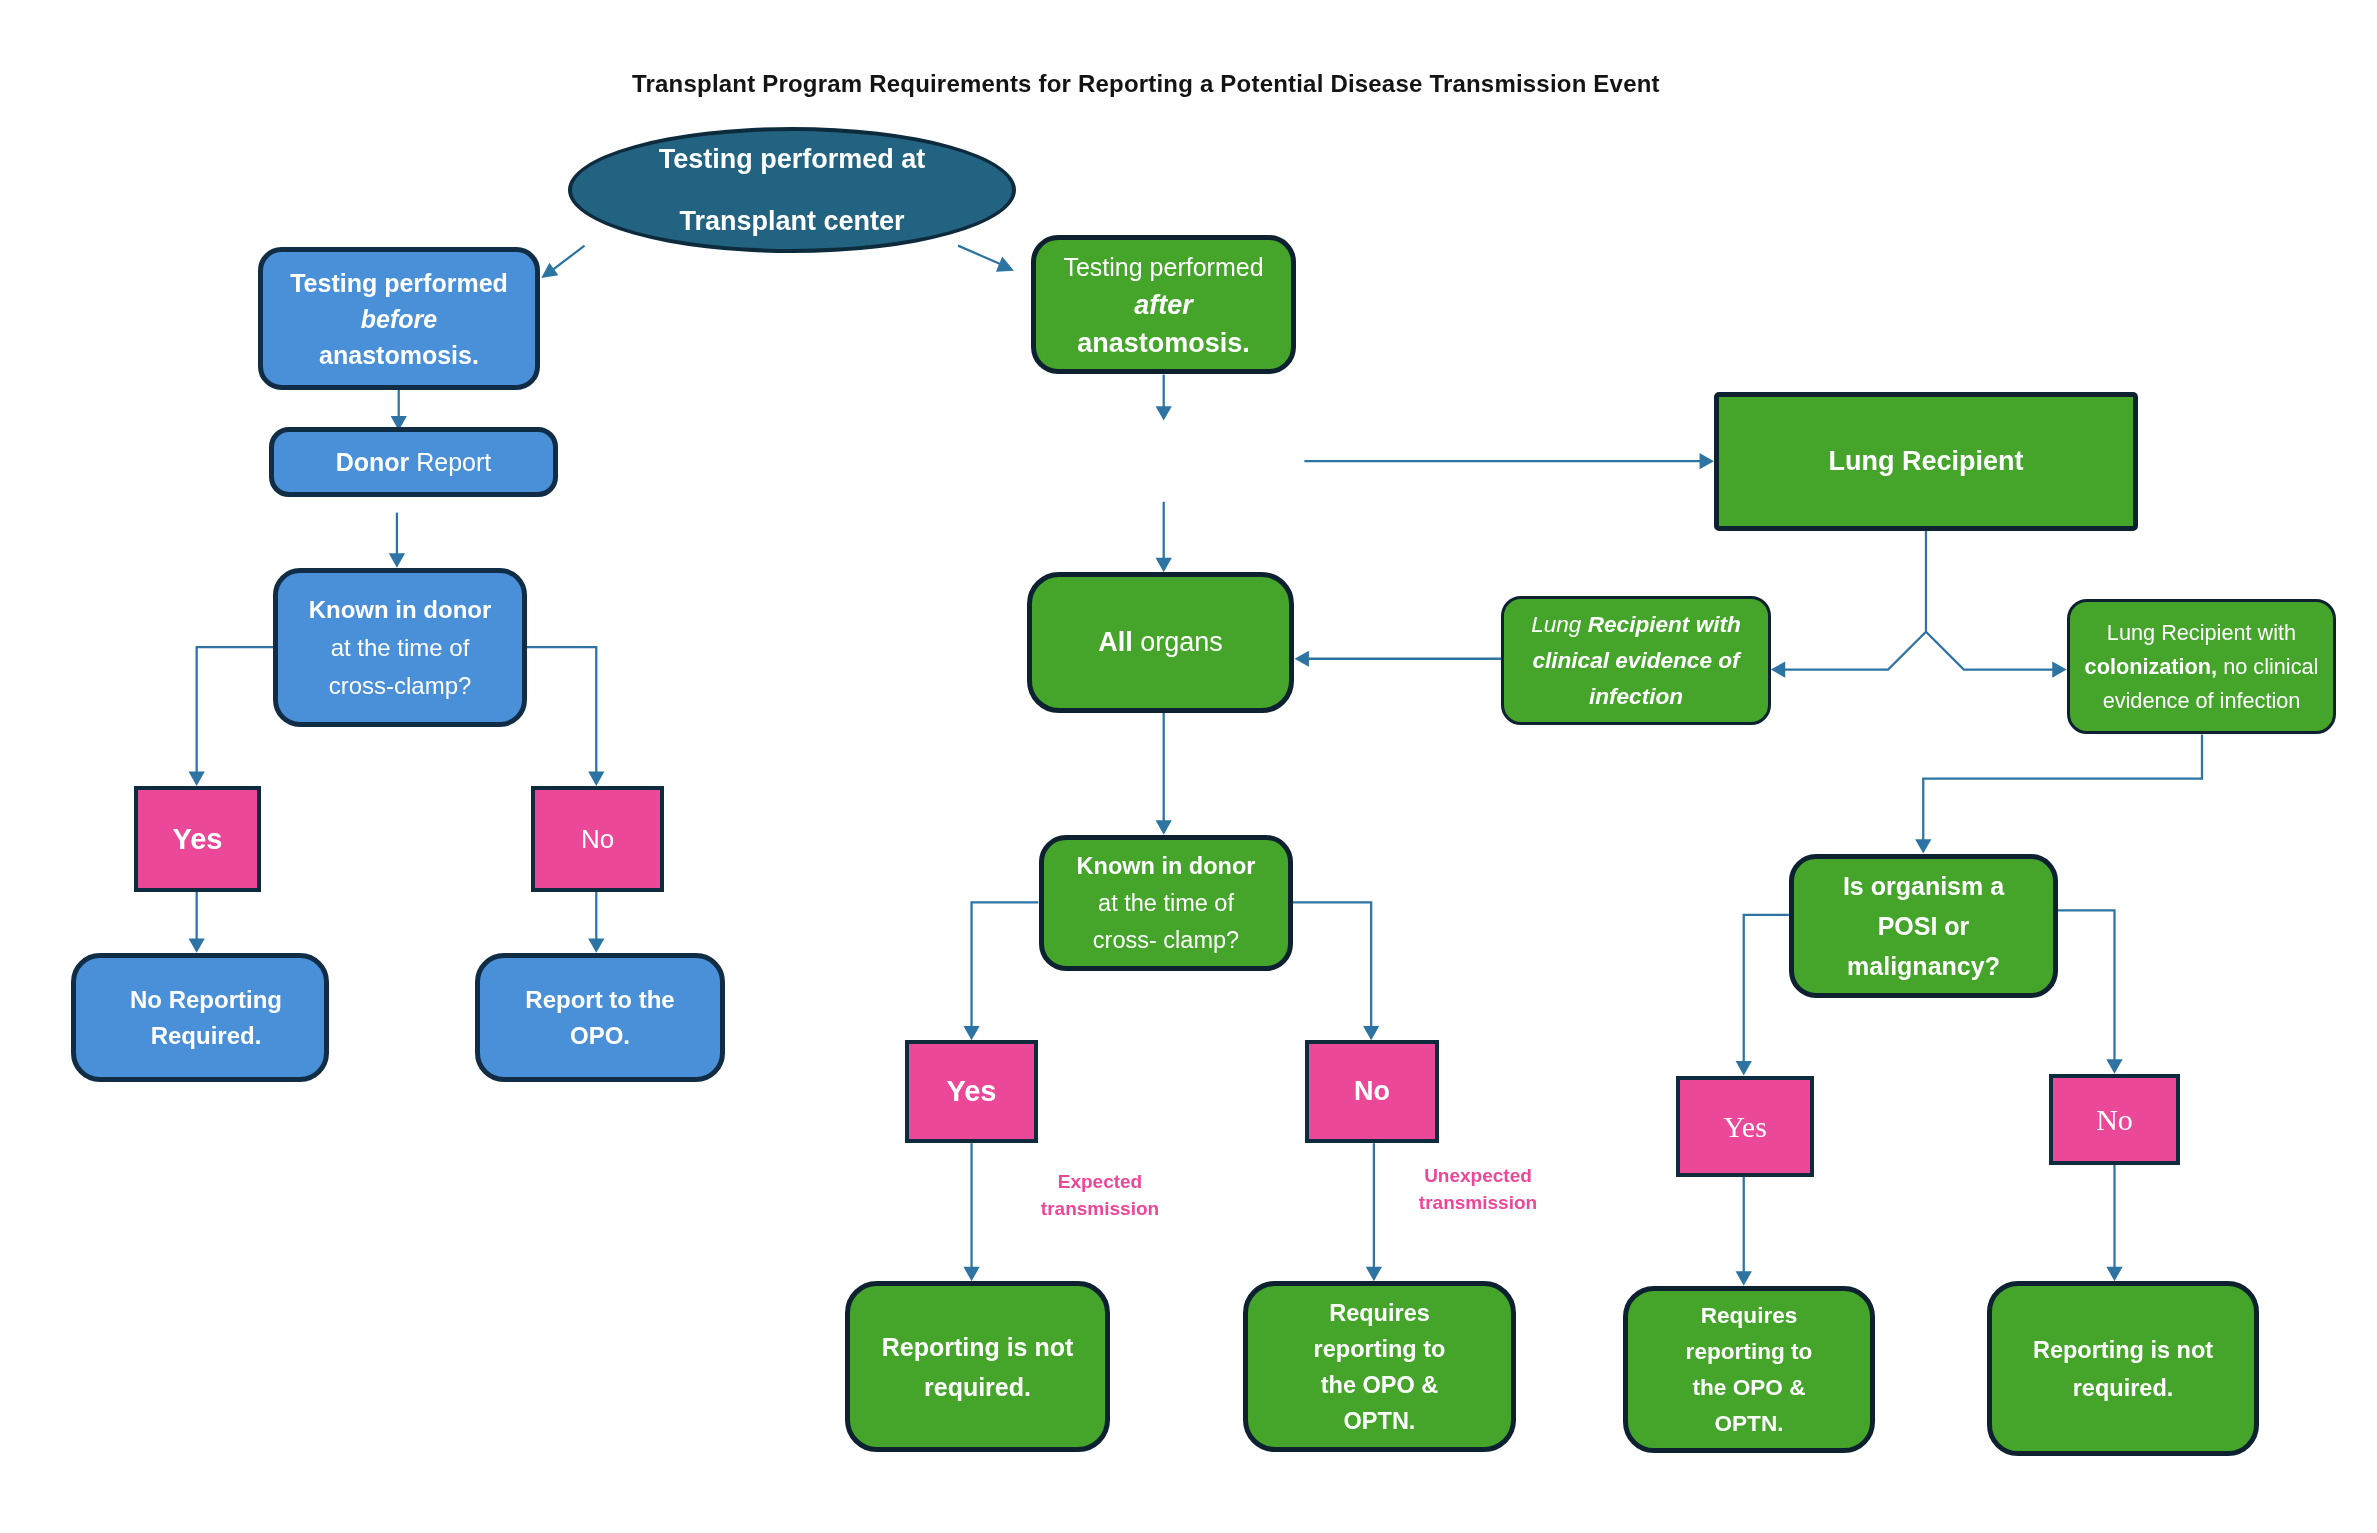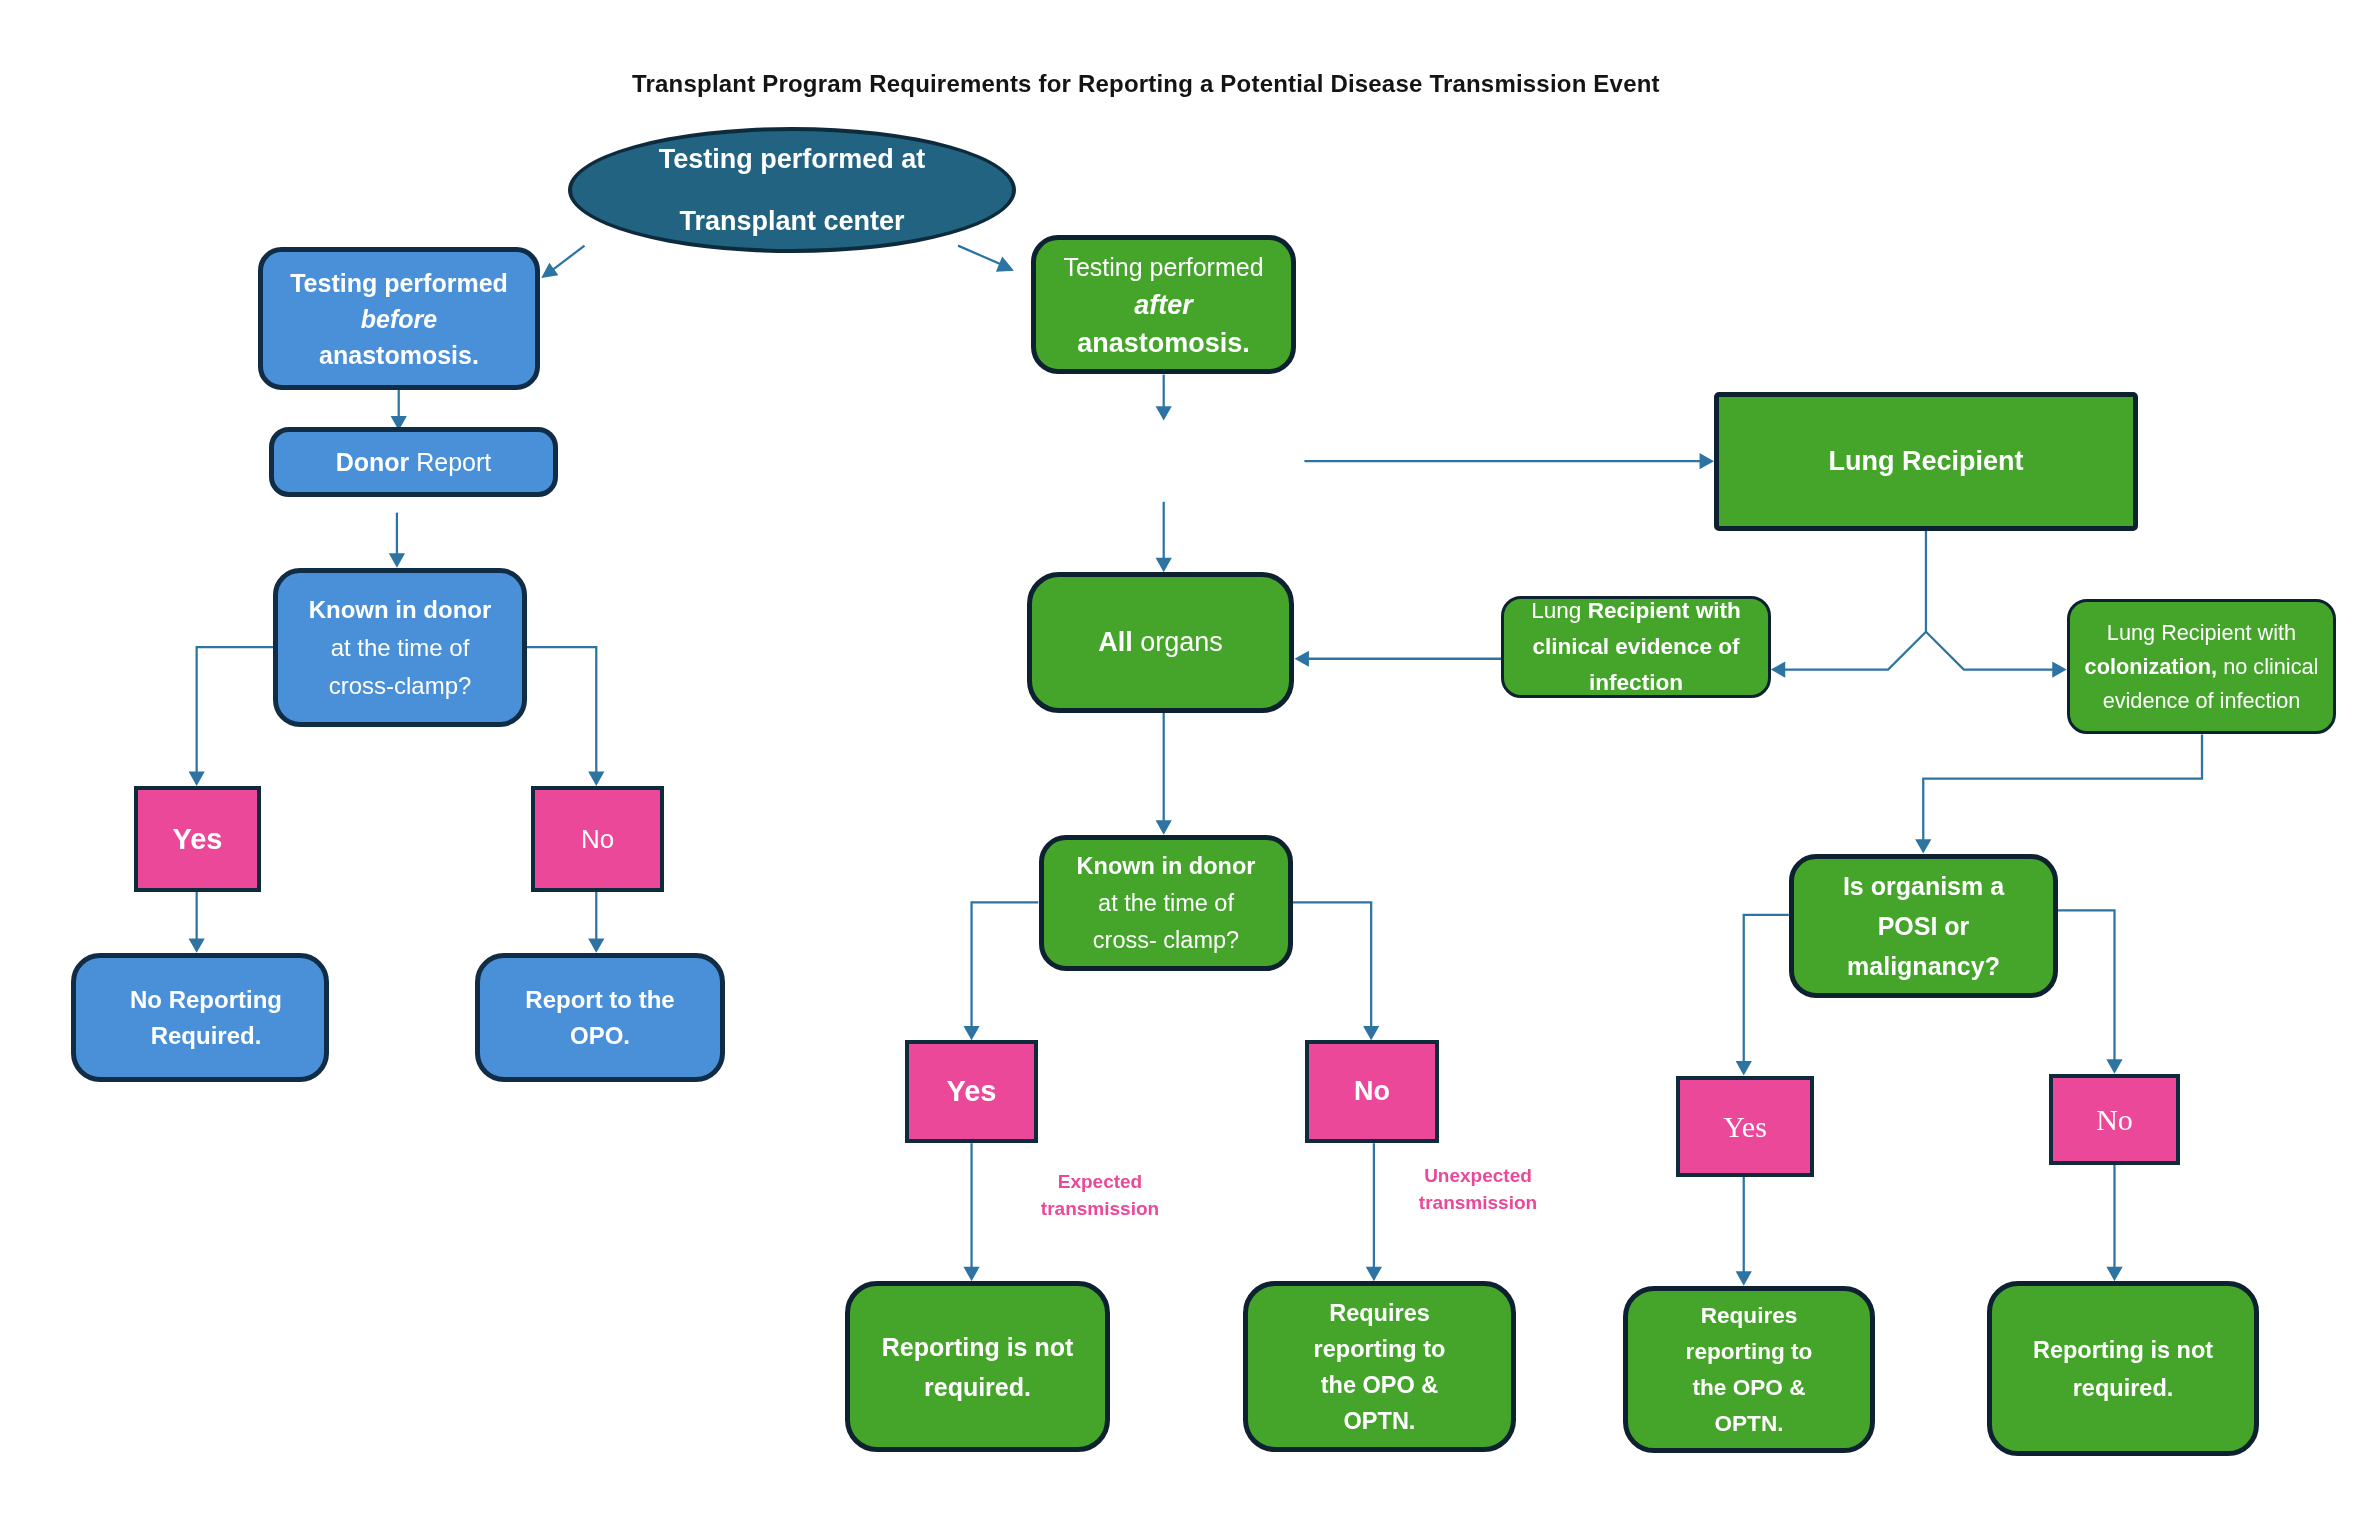--- a/index.html
+++ b/index.html
@@ -177,21 +177,21 @@
     <div class="ln">Requires</div>
     <div class="ln">reporting to</div>
     <div class="ln">the OPO &amp;</div>
     <div class="ln">OPTN.</div>
   </div>
 
   <div class="node green" style="left:1714px;top:392px;width:424px;height:139px;border-radius:5px;font-size:27px;font-weight:bold;">
     <div class="ln">Lung Recipient</div>
   </div>
 
-  <div class="node green" style="left:1501px;top:596px;width:270px;height:102px;border-radius:20px;border-width:3.6px;font-size:22.6px;line-height:36px;padding:0 9px;">
+  <div class="node green" style="left:1501px;top:596px;width:270px;height:129px;border-radius:20px;border-width:3.6px;font-size:22.6px;line-height:36px;padding:0 9px;font-style:italic;">
     <div class="ln">
       <span>Lung</span><span class="b"> Recipient with clinical evidence of infection</span>
     </div>
   </div>
 
   <div class="node green" style="left:2067px;top:599px;width:269px;height:135px;border-radius:20px;border-width:3.6px;font-size:21.7px;line-height:34px;padding:0 7.2px;">
     <div class="ln">
       <span>Lung Recipient with </span><span class="b">colonization,</span><span> no clinical evidence of infection</span>
     </div>
   </div>

